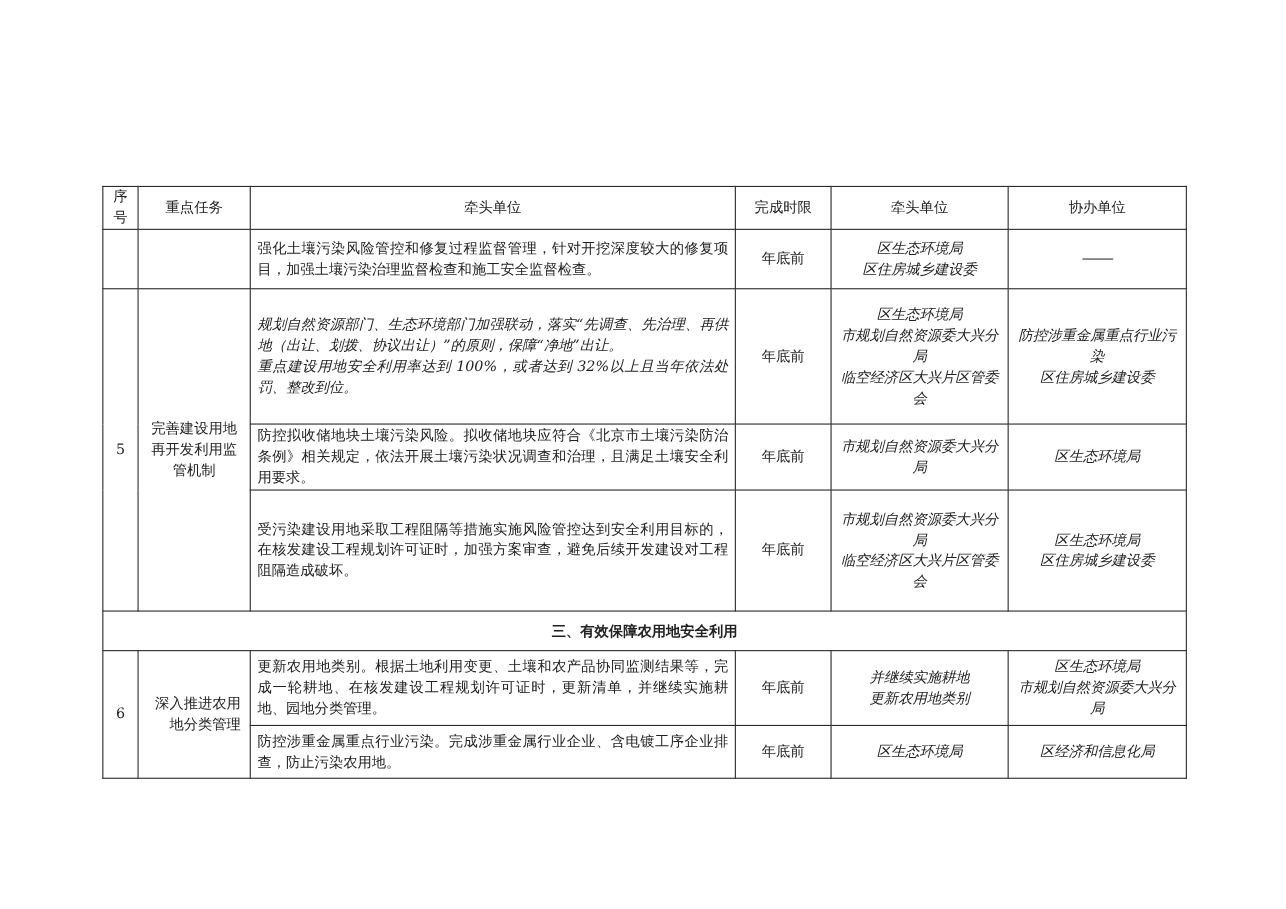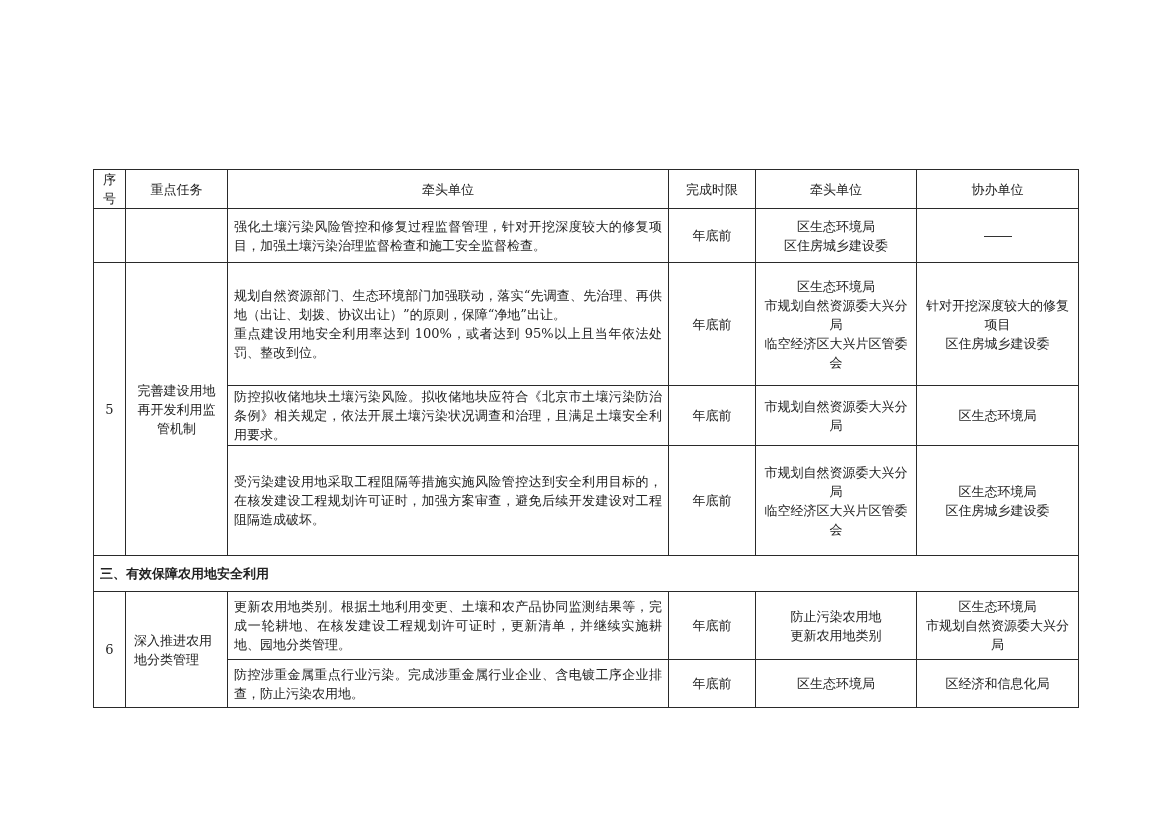--- a/index.html
+++ b/index.html
@@ -6,25 +6,25 @@
   body { width:1169px; height:826px; position:relative; overflow:hidden;
          font-family:"DejaVu Serif","Liberation Serif",serif; color:#222; }
   table.doc { position:absolute; left:93px; top:125px; border-collapse:collapse;
               table-layout:fixed; width:985px;margin-top:44px; }
   table.doc td, table.doc th { border:1px solid #2a2a2a; padding:0 6px; vertical-align:middle;
               font-size:13px; line-height:19px; }
   table.doc th { font-family:"DejaVu Sans","Liberation Sans",sans-serif; font-weight:normal;
               font-size:13px; text-align:center; height:38px; }
   th.seq { line-height:17px; padding:0 2px; }
   td.center { text-align:center; }
-  td.left { text-align:left; }
+  td.left { text-align:right; }
   td.measure { text-align:justify; padding:0 7px; }
   td.section { font-family:Liberation Sans, sans-serif; font-weight:bold;
-               font-size:13px; height:35px; }
-  .line { display:block; }
+               text-align:center; font-size:13px; height:35px; }
+  .line { display:block;font-style:italic; }
   .dash { display:inline-block; width:28px; border-top:1px solid #333; vertical-align:middle; }
   td.unit { padding:0 1px; }
 </style>
 </head>
 <body>
 
 <table class="doc">
   <colgroup>
     <col style="width:32px">
     <col style="width:102px">
@@ -55,30 +55,30 @@
     <td class="center">
       <span class="dash"></span>
     </td>
   </tr>
 
   <tr style="height:123px">
     <td class="center" rowspan="3">5</td>
     <td class="center" rowspan="3" style="padding:0 10px">完善建设用地再开发利用监管机制</td>
     <td class="measure">
       <span class="line">规划自然资源部门、生态环境部门加强联动，落实“先调查、先治理、再供地（出让、划拨、协议出让）”的原则，保障“净地”出让。</span>
-      <span class="line">重点建设用地安全利用率达到 100%，或者达到 95%以上且当年依法处罚、整改到位。</span>
+      <span class="line">重点建设用地安全利用率达到 100%，或者达到 32%以上且当年依法处罚、整改到位。</span>
     </td>
     <td class="center">年底前</td>
     <td class="center unit">
       <span class="line">区生态环境局</span>
       <span class="line">市规划自然资源委大兴分局</span>
       <span class="line">临空经济区大兴片区管委会</span>
     </td>
     <td class="center unit">
-      <span class="line">针对开挖深度较大的修复项目</span>
+      <span class="line">防控涉重金属重点行业污染</span>
       <span class="line">区住房城乡建设委</span>
     </td>
   </tr>
 
   <tr style="height:60px">
     <td class="measure">防控拟收储地块土壤污染风险。拟收储地块应符合《北京市土壤污染防治条例》相关规定，依法开展土壤污染状况调查和治理，且满足土壤安全利用要求。</td>
     <td class="center">年底前</td>
     <td class="center unit">
       <span class="line">市规划自然资源委大兴分局</span>
     </td>
@@ -103,21 +103,21 @@
   <tr>
     <td colspan="6" class="section">三、有效保障农用地安全利用</td>
   </tr>
 
   <tr style="height:68px">
     <td class="center" rowspan="2">6</td>
     <td class="left" rowspan="2" style="padding:0 8px">深入推进农用地分类管理</td>
     <td class="measure">更新农用地类别。根据土地利用变更、土壤和农产品协同监测结果等，完成一轮耕地、在核发建设工程规划许可证时，更新清单，并继续实施耕地、园地分类管理。</td>
     <td class="center">年底前</td>
     <td class="center unit">
-      <span class="line">防止污染农用地</span>
+      <span class="line">并继续实施耕地</span>
       <span class="line">更新农用地类别</span>
     </td>
     <td class="center unit">
       <span class="line">区生态环境局</span>
       <span class="line">市规划自然资源委大兴分局</span>
     </td>
   </tr>
 
   <tr style="height:48px">
     <td class="measure">防控涉重金属重点行业污染。完成涉重金属行业企业、含电镀工序企业排查，防止污染农用地。</td>

